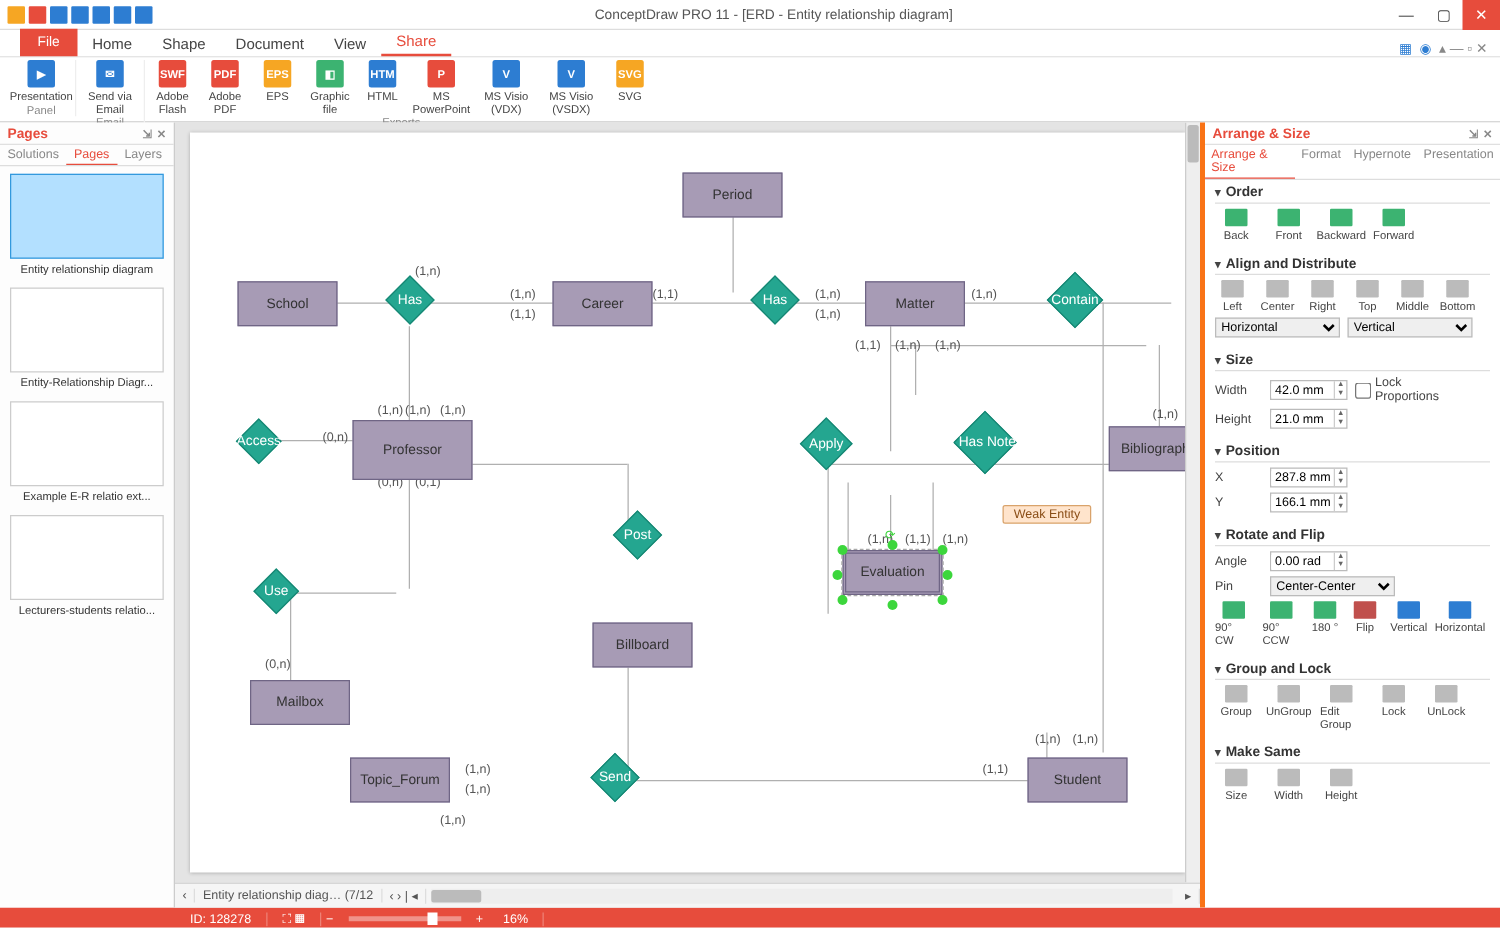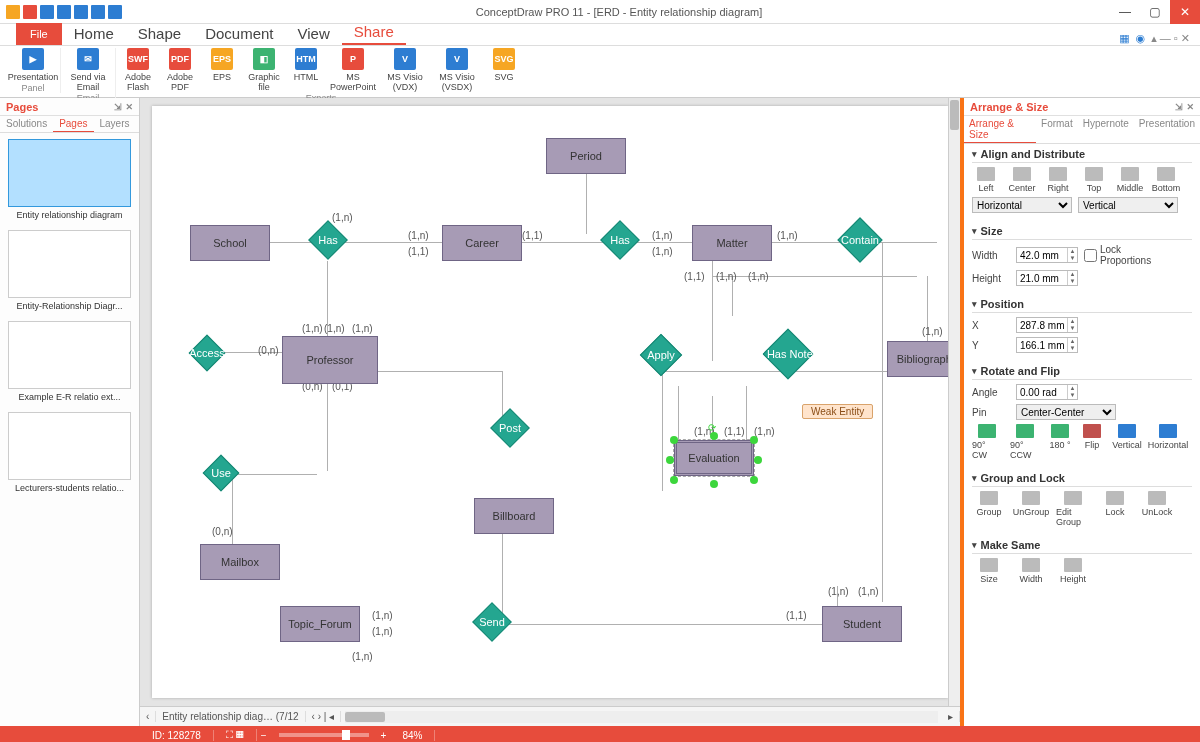--- a/index.html
+++ b/index.html
@@ -12,21 +12,21 @@
   .qicon.orange { background: #f6a623; }
   .qicon.blue { background: #2d7dd2; }
   .titlebar-title { flex: 1; text-align: center; color: #555; font-size: 11px; }
   .titlebar-ctrl { display: flex; }
   .titlebar-ctrl div { width: 30px; height: 24px; display: flex; align-items: center; justify-content: center; color: #444; font-size: 12px; }
   .titlebar-ctrl .close { background: #e74c3c; color: #fff; }
 
   
   .tabsrow { height: 22px; background: #fff; display: flex; align-items: flex-end; border-bottom: 1px solid #ddd; }
   .filetab { background: #e74c3c; color: #fff; padding: 3px 14px 3px; font-size: 11px; height: 22px; display:flex; align-items:center;margin-left:16px;}
-  .menutab { padding: 3px 12px; font-size: 15px; color: #444; cursor: pointer; }
+  .menutab { padding: 3px 12px; font-size: 12px; color: #444; cursor: pointer; }
   .menutab.active { color: #e74c3c; border-bottom: 2px solid #e74c3c; }
   .tabsrow-right { margin-left: auto; display:flex; align-items:center; gap:6px; padding-right:10px; color:#2d7dd2; font-size:11px;}
 
   
   .ribbon { height: 52px; background: #fff; border-bottom: 1px solid #ccc; display: flex; align-items: flex-start; padding: 2px 6px; gap:0; }
   .rgroup { display: flex; flex-direction: column; align-items: center; padding: 0 4px; border-right: 1px solid #eee; }
   .rgroup-items { display: flex; gap: 6px; }
   .ritm { display: flex; flex-direction: column; align-items: center; width: 46px; cursor: pointer; }
   .ritm.narrow { width: 36px; }
   .ricon { width: 22px; height: 22px; border-radius: 2px; display:flex; align-items:center; justify-content:center; font-size:9px; color:#fff; font-weight:bold;}
@@ -357,20 +357,42 @@
           <span>✕</span>
         </span>
     </div>
     <div class="rtabs">
       <div class="rtab active">Arrange &amp; Size</div>
       <div class="rtab">Format</div>
       <div class="rtab">Hypernote</div>
       <div class="rtab">Presentation</div>
     </div>
 
+    <div class="rsection">
+      <h4>Order</h4>
+        <div class="hr"></div>
+      <div class="btnrow">
+        <div class="sbtn">
+            <div class="sicon"></div>
+            <span>Back</span>
+          </div>
+        <div class="sbtn">
+            <div class="sicon"></div>
+            <span>Front</span>
+          </div>
+        <div class="sbtn">
+            <div class="sicon"></div>
+            <span>Backward</span>
+          </div>
+        <div class="sbtn">
+            <div class="sicon"></div>
+            <span>Forward</span>
+          </div>
+      </div>
+    </div>
 
     <div class="rsection">
       <h4>Align and Distribute</h4>
         <div class="hr"></div>
       <div class="btnrow">
         <div class="sbtn" style="width:28px">
             <div class="sicon gray"></div>
             <span>Left</span>
           </div>
         <div class="sbtn" style="width:28px">
@@ -549,14 +571,14 @@
 
 <div class="statusbar">
   <div class="sseg" style="width:140px"></div>
   <div class="sseg">ID: 128278</div>
   <div class="sseg">⛶ ▦</div>
   <span style="padding:0 4px">−</span>
   <div class="slider">
       <div class="knob"></div>
     </div>
   <span style="padding:0 4px">+</span>
-  <div class="sseg">84%</div>
+  <div class="sseg">16%</div>
 </div>
 
 </body></html>

